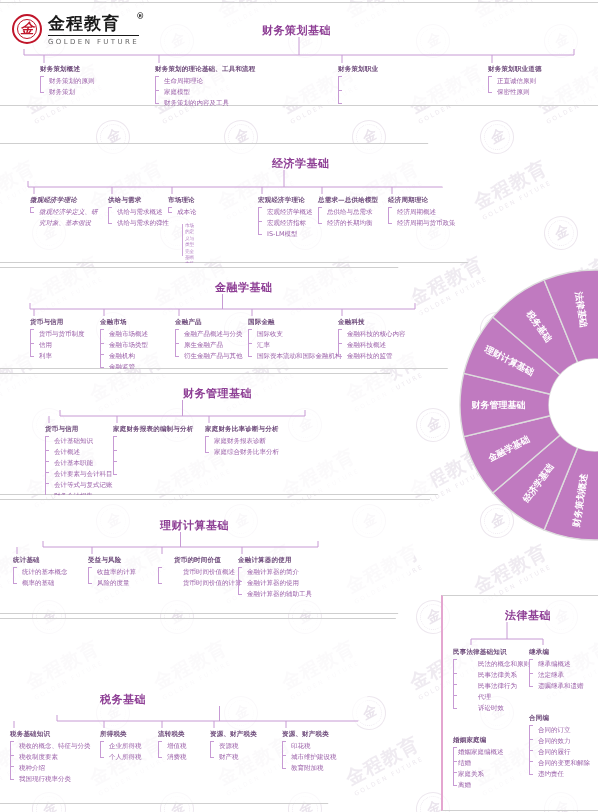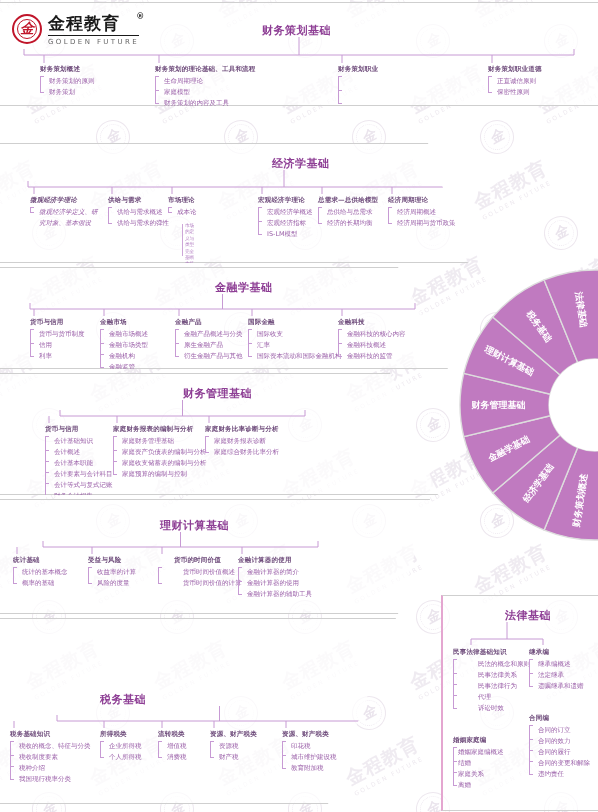--- a/index.html
+++ b/index.html
@@ -498,26 +498,20 @@
           <div class="leaf">财务会计报告</div>
         </div>
         <div style="position: absolute; left: 0px; top: 11px; width: 4px; border-left: 1px solid rgb(199, 154, 212); border-top: 1px solid rgb(199, 154, 212); border-bottom: 1px solid rgb(199, 154, 212); height: 61px;"></div>
         <div style="position: absolute; left: 0px; width: 4px; border-top: 1px solid rgb(199, 154, 212); top: 25px;"></div>
         <div style="position: absolute; left: 0px; width: 4px; border-top: 1px solid rgb(199, 154, 212); top: 36px;"></div>
         <div style="position: absolute; left: 0px; width: 4px; border-top: 1px solid rgb(199, 154, 212); top: 47px;"></div>
         <div style="position: absolute; left: 0px; width: 4px; border-top: 1px solid rgb(199, 154, 212); top: 58px;"></div>
       </div>
       <div class="col" style="left: 113px; top: 51px;">
         <div class="col-head">家庭财务报表的编制与分析</div>
-        <div style="position: relative; padding-left: 4px;">
-          <div class="leaf">家庭财务管理基础</div>
-          <div class="leaf">家庭资产负债表的编制与分析</div>
-          <div class="leaf">家庭收支储蓄表的编制与分析</div>
-          <div class="leaf">家庭预算的编制与控制</div>
-        </div>
         <div style="position: absolute; left: 0px; top: 11px; width: 4px; border-left: 1px solid rgb(199, 154, 212); border-top: 1px solid rgb(199, 154, 212); border-bottom: 1px solid rgb(199, 154, 212); height: 39px;"></div>
         <div style="position: absolute; left: 0px; width: 4px; border-top: 1px solid rgb(199, 154, 212); top: 25px;"></div>
         <div style="position: absolute; left: 0px; width: 4px; border-top: 1px solid rgb(199, 154, 212); top: 36px;"></div>
       </div>
       <div class="col" style="left: 205px; top: 51px;">
         <div class="col-head">家庭财务比率诊断与分析</div>
         <div style="position: relative; padding-left: 4px;">
           <div class="leaf">家庭财务报表诊断</div>
           <div class="leaf">家庭综合财务比率分析</div>
         </div>

